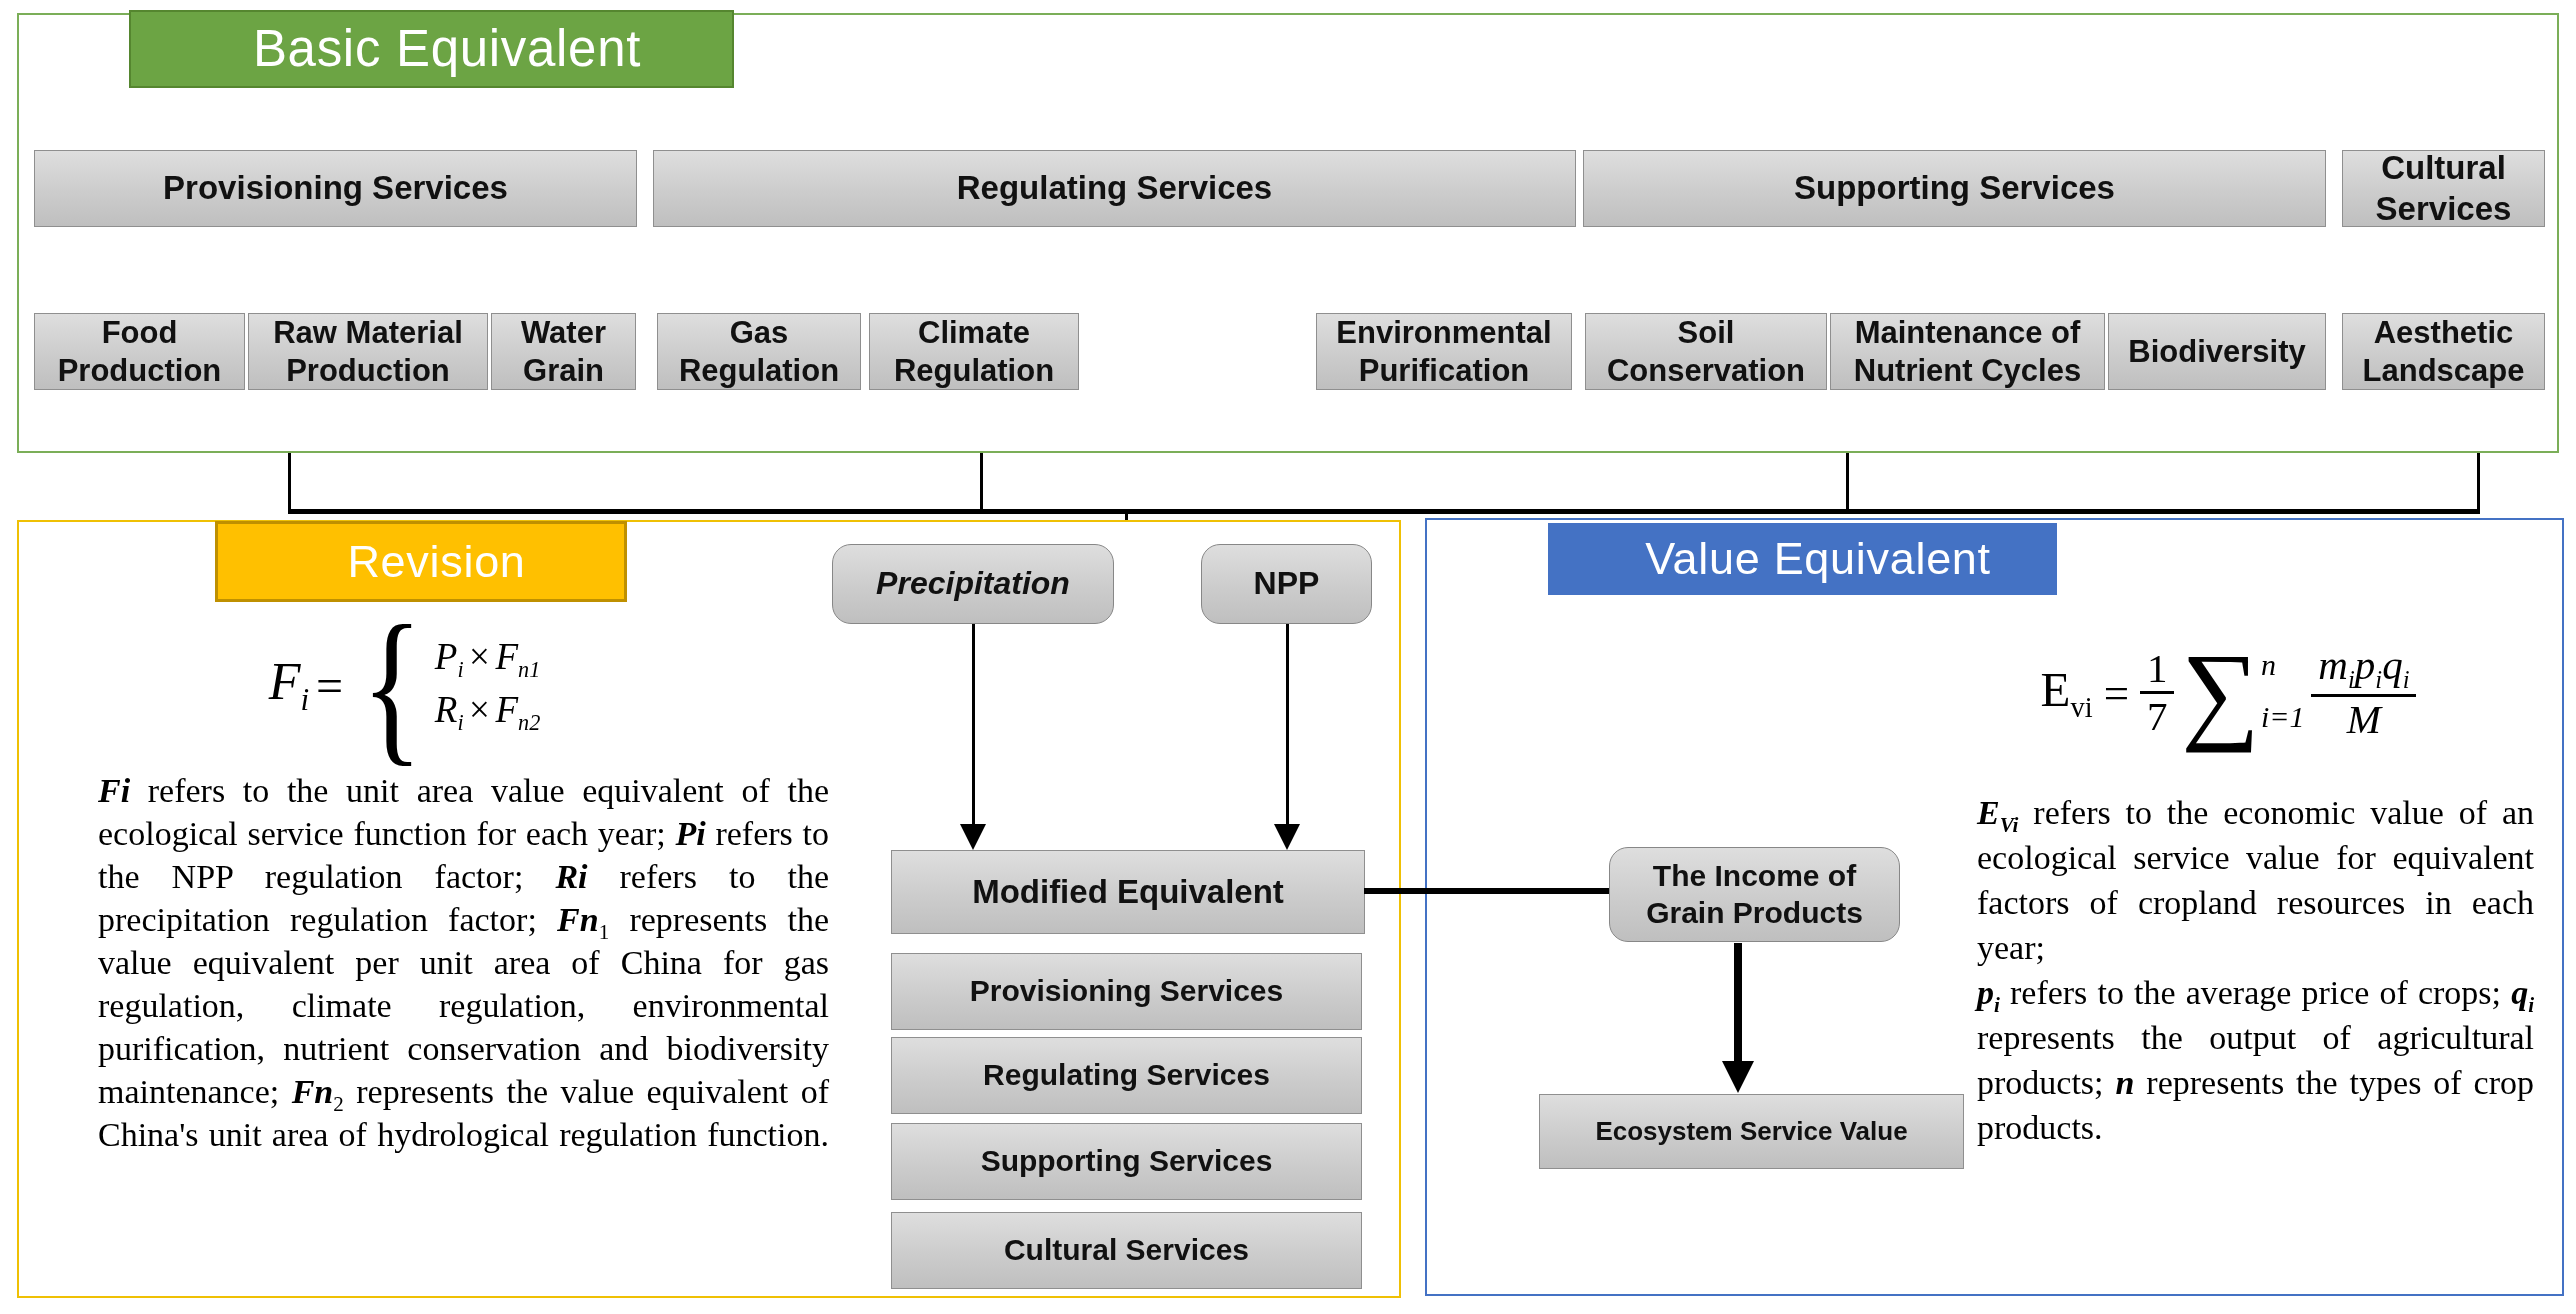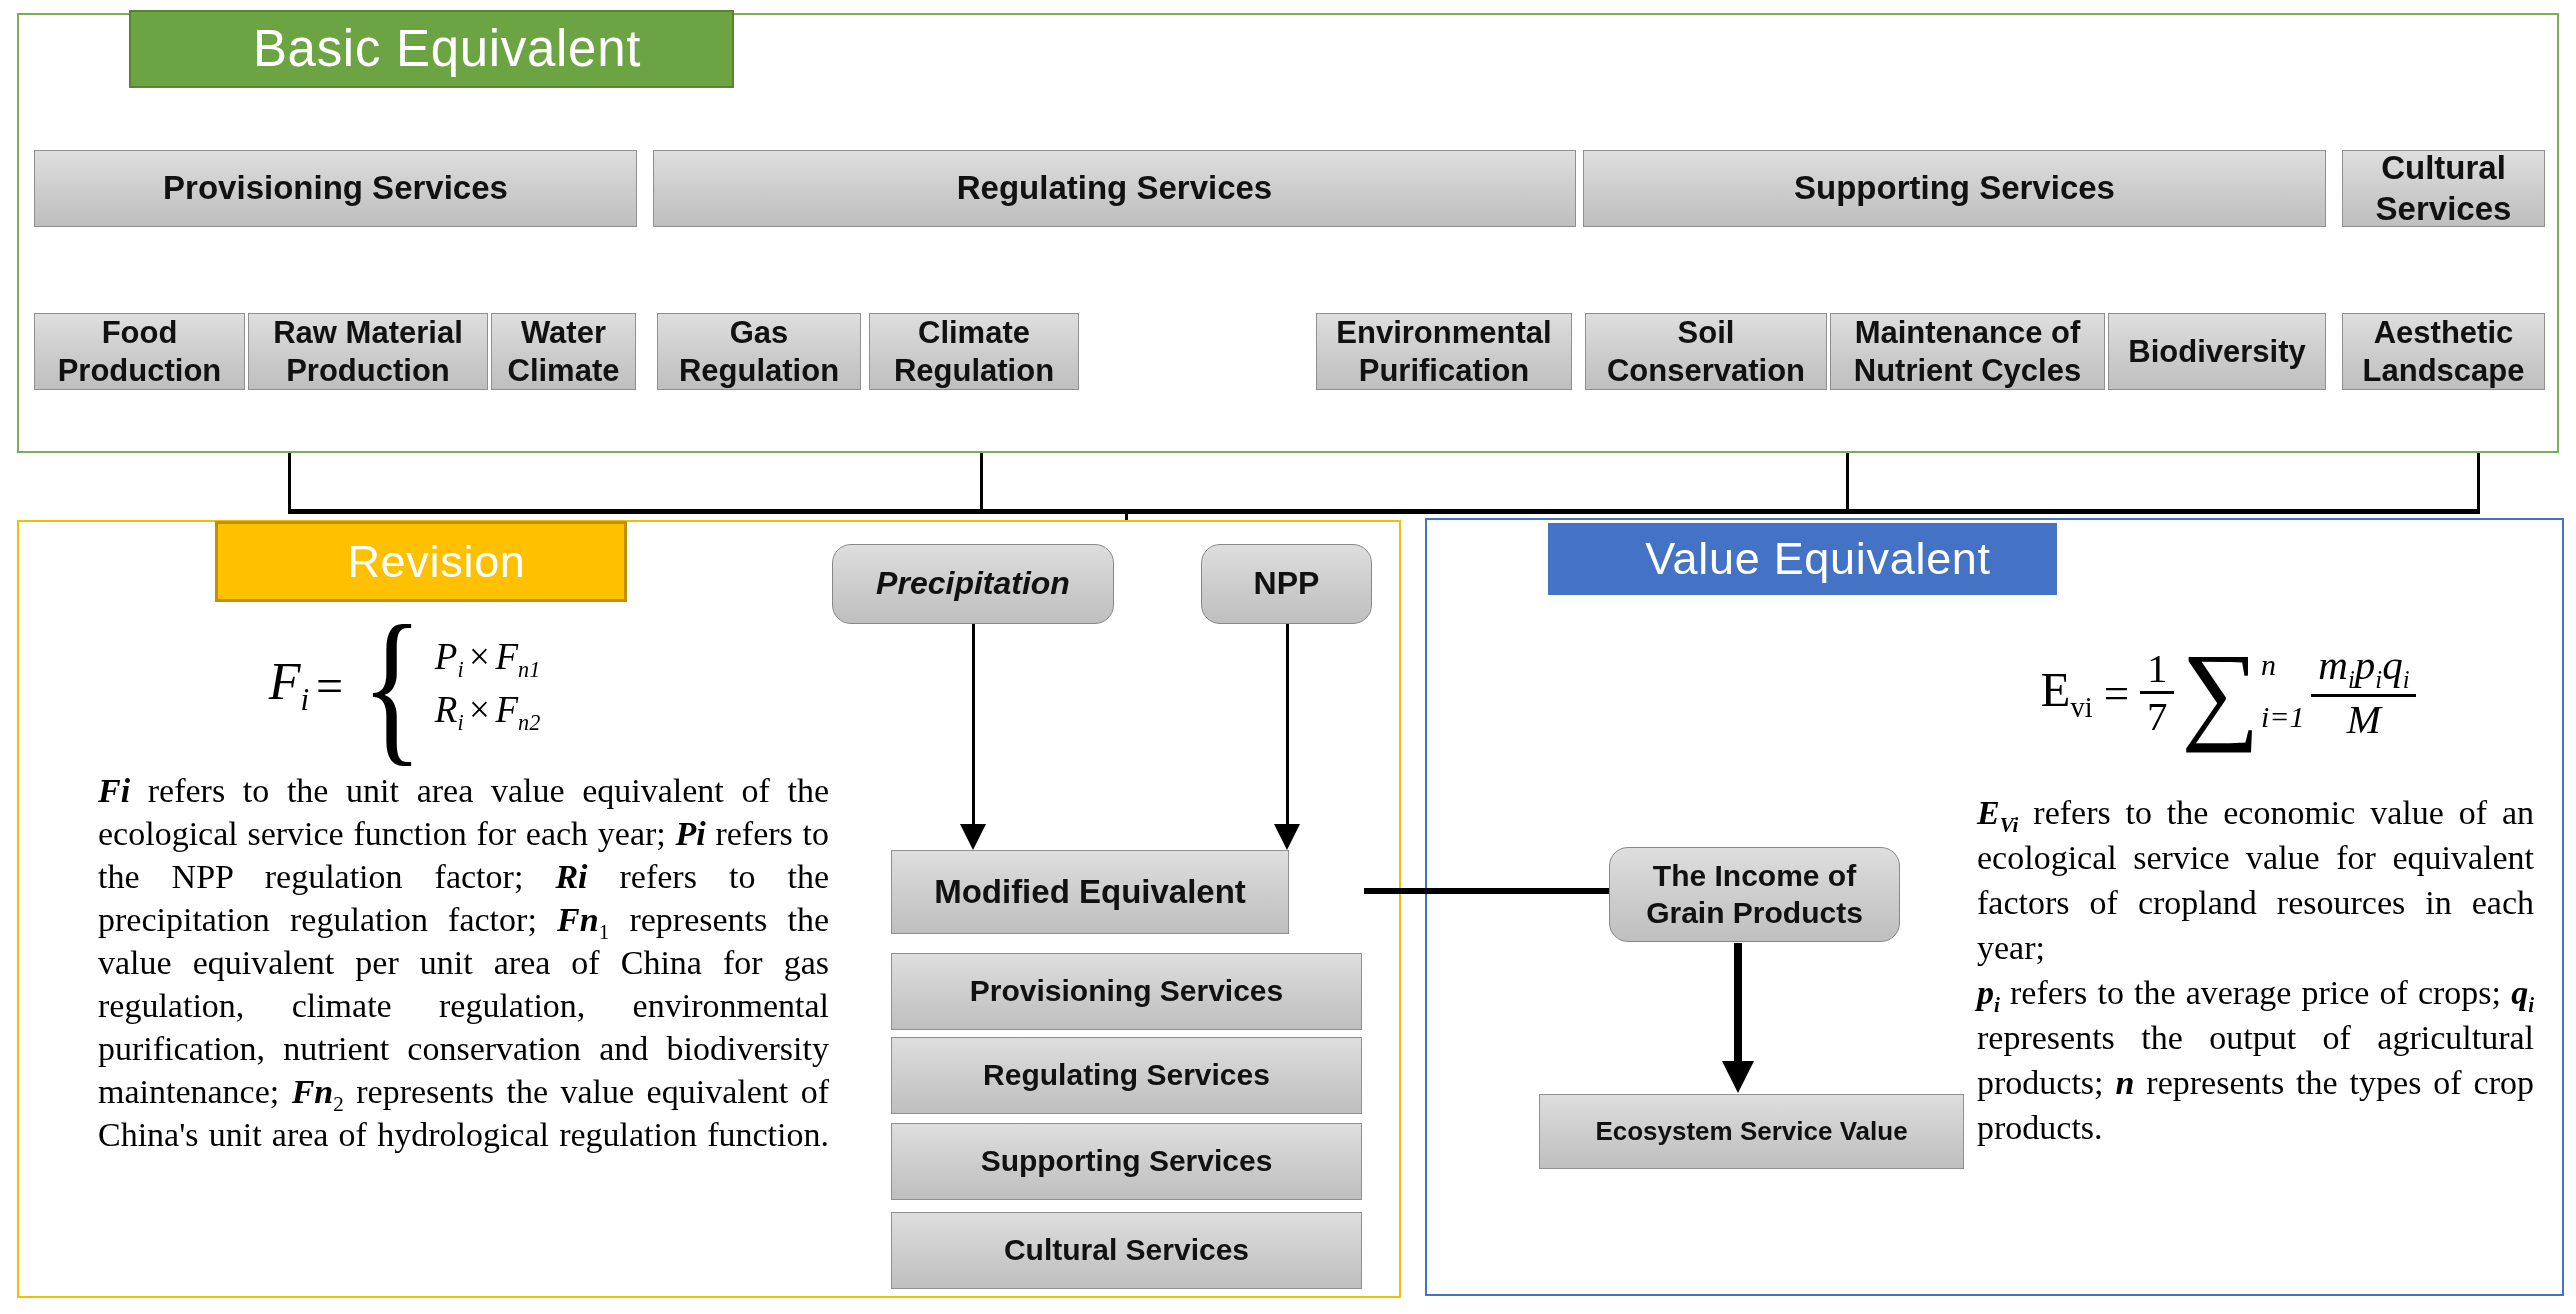--- a/index.html
+++ b/index.html
@@ -35,21 +35,21 @@
   #sub-gas{left:657px;width:204px;}
   #sub-climate{left:869px;width:210px;}
   #sub-hydro{left:1083px;width:228px;}
   #sub-env{left:1316px;width:256px;}
   #sub-soil{left:1585px;width:242px;}
   #sub-maint{left:1830px;width:275px;}
   #sub-bio{left:2108px;width:218px;}
   #sub-aesthetic{left:2342px;width:203px;}
   #box-precipitation{left:832px;top:544px;width:282px;height:80px;font-size:32px;font-style:italic;}
   #box-npp{left:1201px;top:544px;width:171px;height:80px;font-size:32px;}
-  #box-modified{left:891px;top:850px;width:398px;height:84px;font-size:33px;}
+  #box-modified{left:891px;top:850px;width:474px;height:84px;font-size:33px;}
   .stack{left:891px;width:471px;height:77px;font-size:30px;}
   #stack-provisioning{top:953px;}
   #stack-regulating{top:1037px;}
   #stack-supporting{top:1123px;}
   #stack-cultural{top:1212px;}
   #box-income{left:1609px;top:847px;width:291px;height:95px;font-size:30px;}
   #box-esv{left:1539px;top:1094px;width:425px;height:75px;font-size:26px;}
   
   .line{position:absolute;background:#000000;}
   #drop-1{left:288px;top:453px;width:2.7px;height:60px;}
@@ -105,21 +105,21 @@
     <span>Basic Equivalent</span>
   </div>
 
   <div class="gbox cat" id="cat-provisioning">Provisioning Services</div>
   <div class="gbox cat" id="cat-regulating">Regulating Services</div>
   <div class="gbox cat" id="cat-supporting">Supporting Services</div>
   <div class="gbox cat" id="cat-cultural">Cultural Services</div>
 
   <div class="gbox sub" id="sub-food">Food Production</div>
   <div class="gbox sub" id="sub-raw">Raw Material Production</div>
-  <div class="gbox sub" id="sub-water">Water Climate</div>
+  <div class="gbox sub" id="sub-water">Water Grain</div>
   <div class="gbox sub" id="sub-gas">Gas Regulation</div>
   <div class="gbox sub" id="sub-climate">Climate Regulation</div>
   <div class="gbox sub" id="sub-env">Environmental Purification</div>
   <div class="gbox sub" id="sub-soil">Soil Conservation</div>
   <div class="gbox sub" id="sub-maint">Maintenance of Nutrient Cycles</div>
   <div class="gbox sub" id="sub-bio">Biodiversity</div>
   <div class="gbox sub" id="sub-aesthetic">Aesthetic Landscape</div>
 
   <div class="line" id="drop-1"></div>
   <div class="line" id="drop-2"></div>

